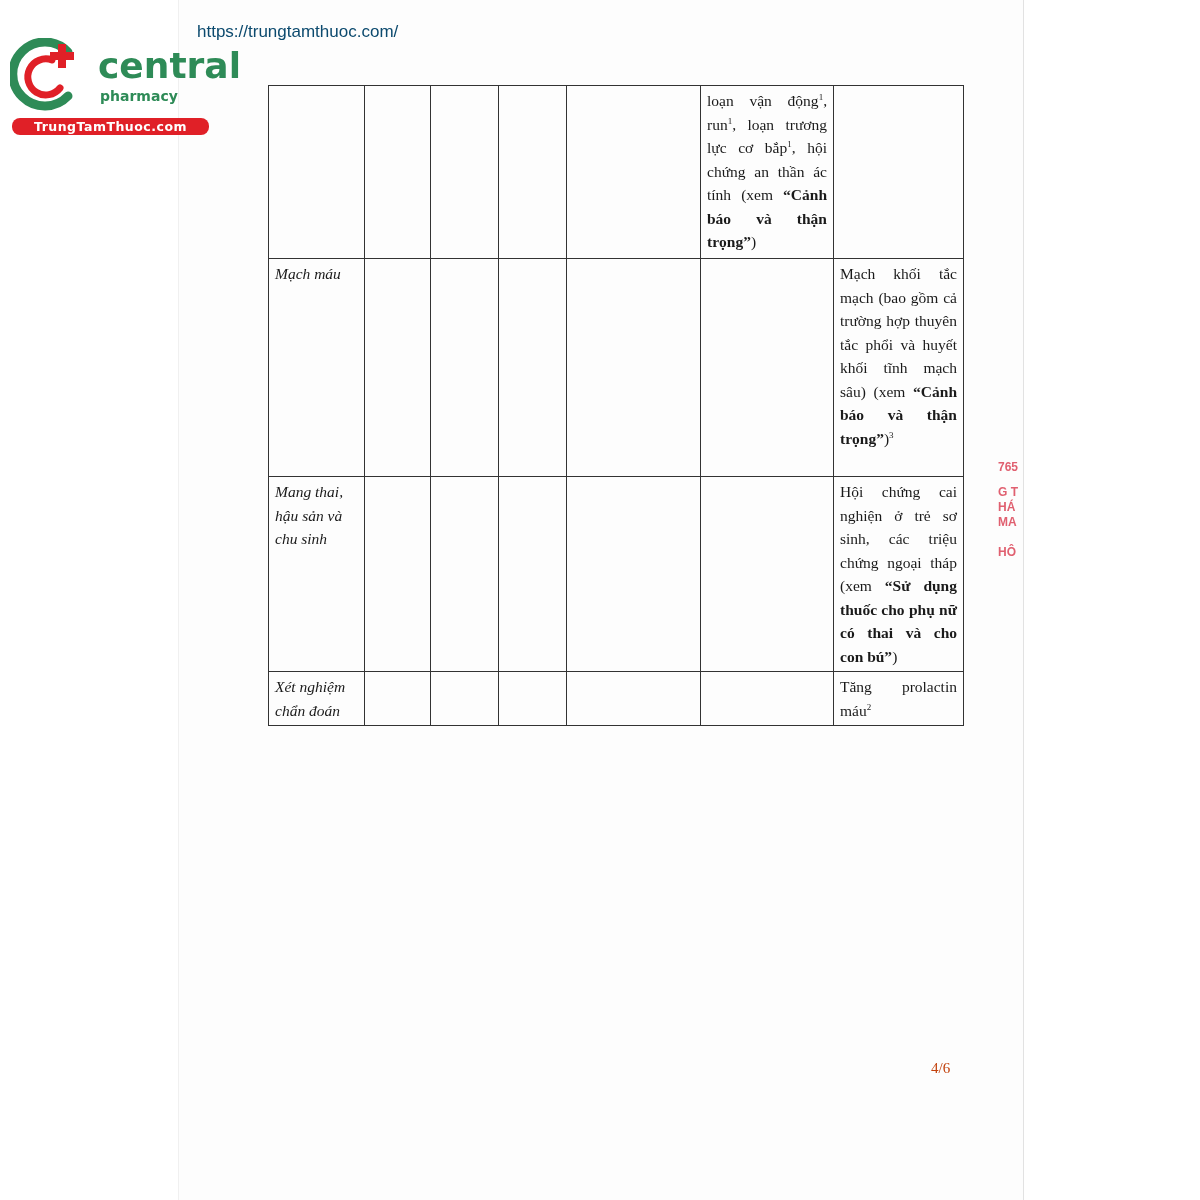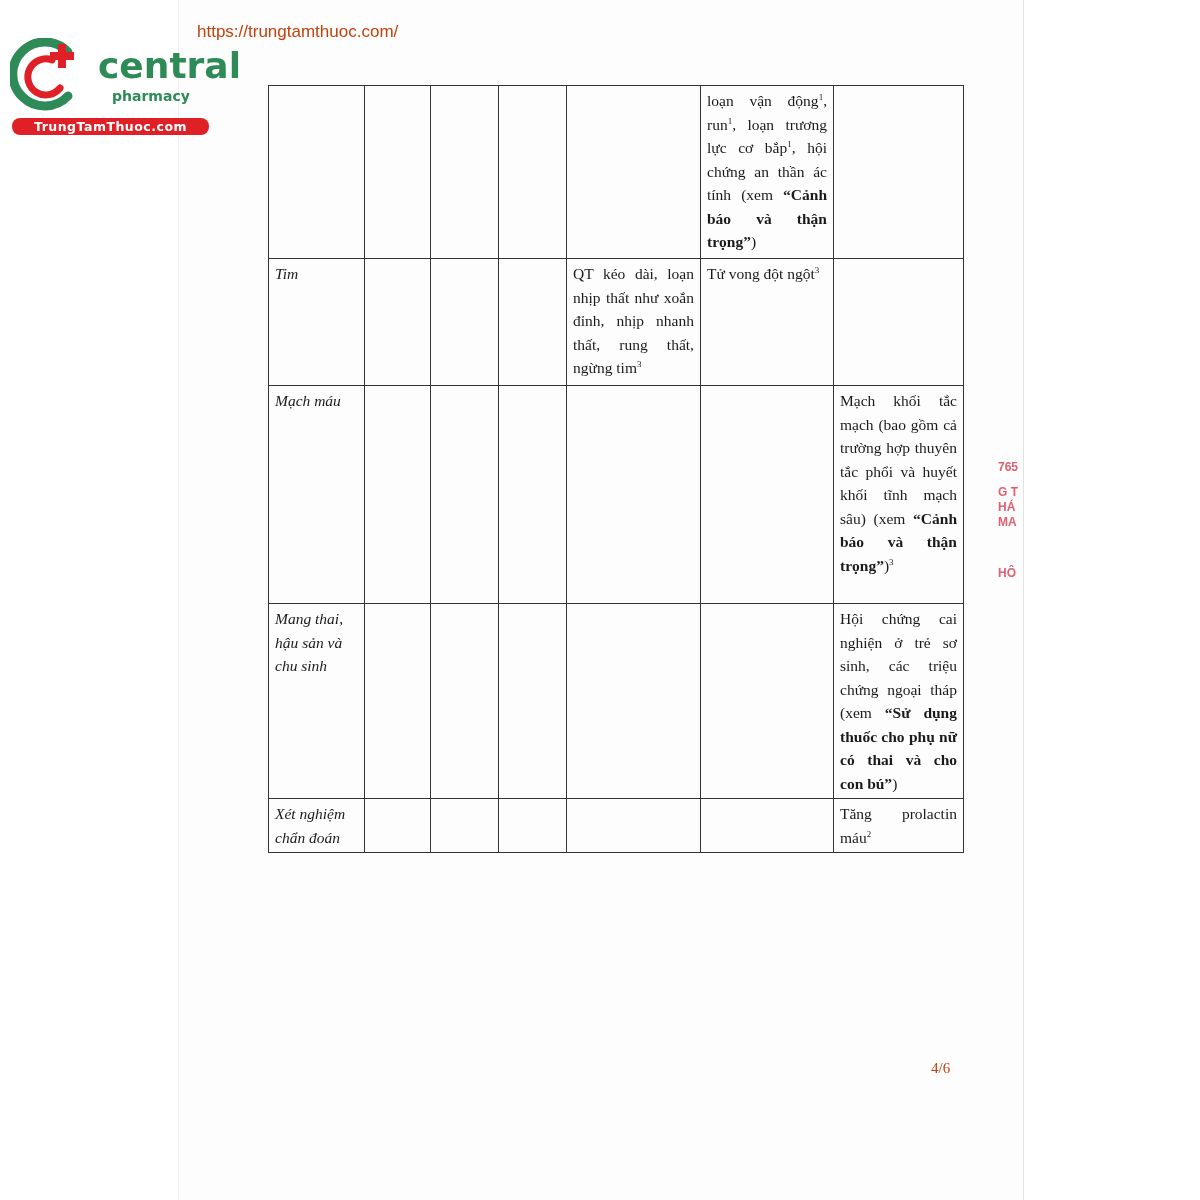--- a/index.html
+++ b/index.html
@@ -1,21 +1,21 @@
 <!DOCTYPE html>
 <html><head>
 <meta charset="utf-8">
 <style>
   html, body { margin:0; padding:0; }
   body { width:1200px; height:1200px; background:#ffffff; position:relative; overflow:hidden; font-family:"Liberation Serif", serif; }
   .page { position:absolute; left:178px; top:0; width:844px; height:1200px; background:#fdfdfd; border-left:1px solid #f0f0f0; border-right:1px solid #e2e2e2; }
-  .url { position:absolute; left:197px; top:22px; font-family:"Liberation Sans", sans-serif; font-size:17px; color:#c2410c; }
+  .url { position:absolute; left:197px; top:22px; font-family:"Liberation Sans", sans-serif; font-size:17px; color:#0c4a6e; }
   .logo { position:absolute; left:10px; top:36px; width:205px; height:100px; }
   .logo .word { position:absolute; left:88px; top:10px; font-family:"DejaVu Sans", sans-serif; font-weight:bold; font-size:36px; color:#2e8b57; letter-spacing:0px; line-height:40px; }
-  .logo .sub { position:absolute; left:90px; top:52px; font-family:"DejaVu Sans", sans-serif; font-weight:bold; font-size:14px; color:#2e8b57;margin-left:12px; }
+  .logo .sub { position:absolute; left:90px; top:52px; font-family:"DejaVu Sans", sans-serif; font-weight:bold; font-size:14px; color:#2e8b57; }
   .logo .pill { position:absolute; left:2px; top:82px; width:197px; height:17px; border-radius:8px; background:#e02027; color:#fff; font-family:"DejaVu Sans", sans-serif; font-weight:bold; font-size:12.5px; text-align:center; line-height:17px; letter-spacing:0.5px; }
   .logo svg { position:absolute; left:0; top:2px; }
   table.grid { position:absolute; left:268px; top:85px; border-collapse:collapse; table-layout:fixed; }
   table.grid td { border:1.5px solid #333; vertical-align:top; padding:3px 6px; font-size:15.5px; line-height:23.5px; color:#1a1a1a; text-align:justify; text-align-last:left; }
   td.label { vertical-align:middle; font-style:italic; color:#222; }
   td.label span { display:block; }
   sup { font-size:9px; line-height:0; }
   b { font-weight:bold; }
   .pnum { position:absolute; left:931px; top:1060px; font-size:15px; color:#c2410c; }
   .stamp { position:absolute; left:998px; top:460px; width:26px; height:150px; overflow:hidden; color:#e06070; font-family:"Liberation Sans", sans-serif; font-weight:bold; font-size:12px; line-height:15px; }
@@ -52,31 +52,20 @@
   <tbody>
       <tr style="height:173px">
     <td class="label"></td>
     <td></td>
     <td></td>
     <td></td>
     <td></td>
     <td><span>loạn vận động</span><sup>1</sup><span>, run</span><sup>1</sup><span>, loạn trương lực cơ bắp</span><sup>1</sup><span>, hội chứng an thần ác tính (xem </span><b>“Cảnh báo và thận trọng”</b><span>)</span></td>
     <td></td>
   </tr>
-  <tr style="height:127px">
-    <td class="label">
-          <span>Tim</span>
-        </td>
-    <td></td>
-    <td></td>
-    <td></td>
-    <td><span>QT kéo dài, loạn nhịp thất như xoắn đỉnh, nhịp nhanh thất, rung thất, ngừng tim</span><sup>3</sup></td>
-    <td><span>Tử vong đột ngột</span><sup>3</sup></td>
-    <td></td>
-  </tr>
   <tr style="height:218px">
     <td class="label">
           <span>Mạch máu</span>
         </td>
     <td></td>
     <td></td>
     <td></td>
     <td></td>
     <td></td>
     <td><span>Mạch khối tắc mạch (bao gồm cả trường hợp thuyên tắc phổi và huyết khối tĩnh mạch sâu) (xem </span><b>“Cảnh báo và thận trọng”</b><span>)</span><sup>3</sup></td>
@@ -106,17 +95,17 @@
     <td></td>
     <td><span>Tăng prolactin máu</span><sup>2</sup></td>
   </tr>
 </tbody>
   </table>
 
 <div class="stamp">
   <div style="margin-bottom:10px">765</div>
   <div>G T</div>
   <div>HÁ</div>
-  <div style="margin-bottom:36px">MA</div>
+  <div style="margin-bottom:15px">MA</div>
   <div>HÔ</div>
 </div>
 
 <div class="pnum">4/6</div>
 
 </body></html>

